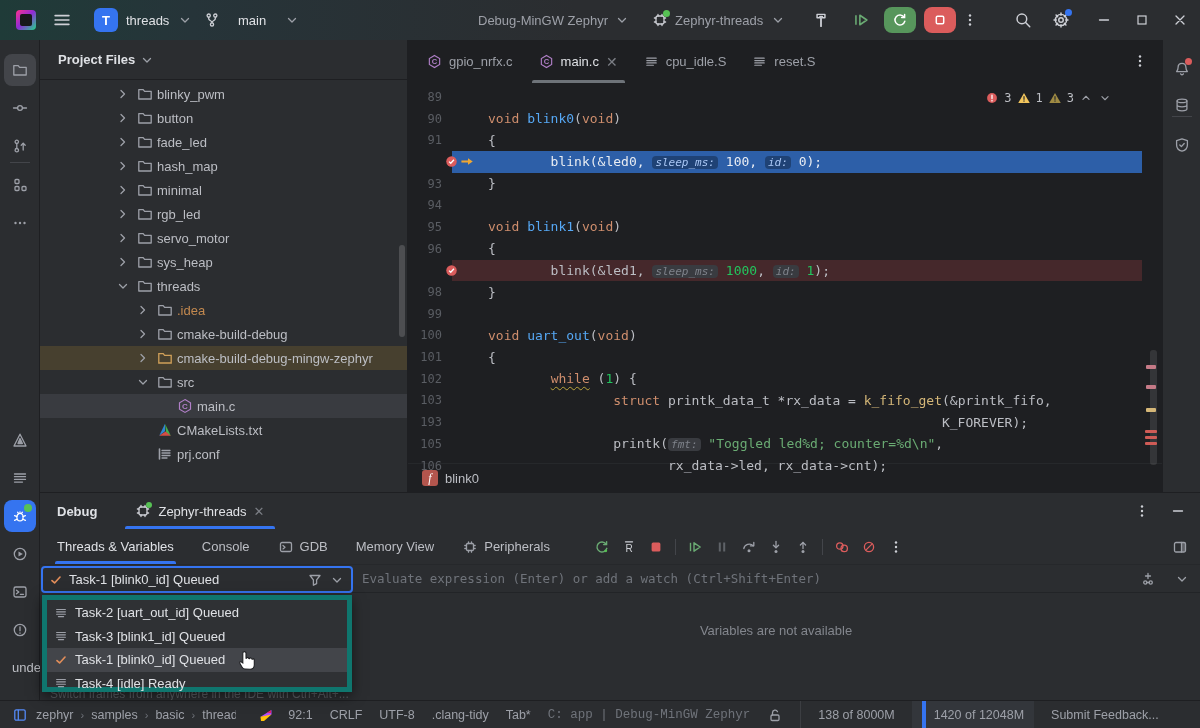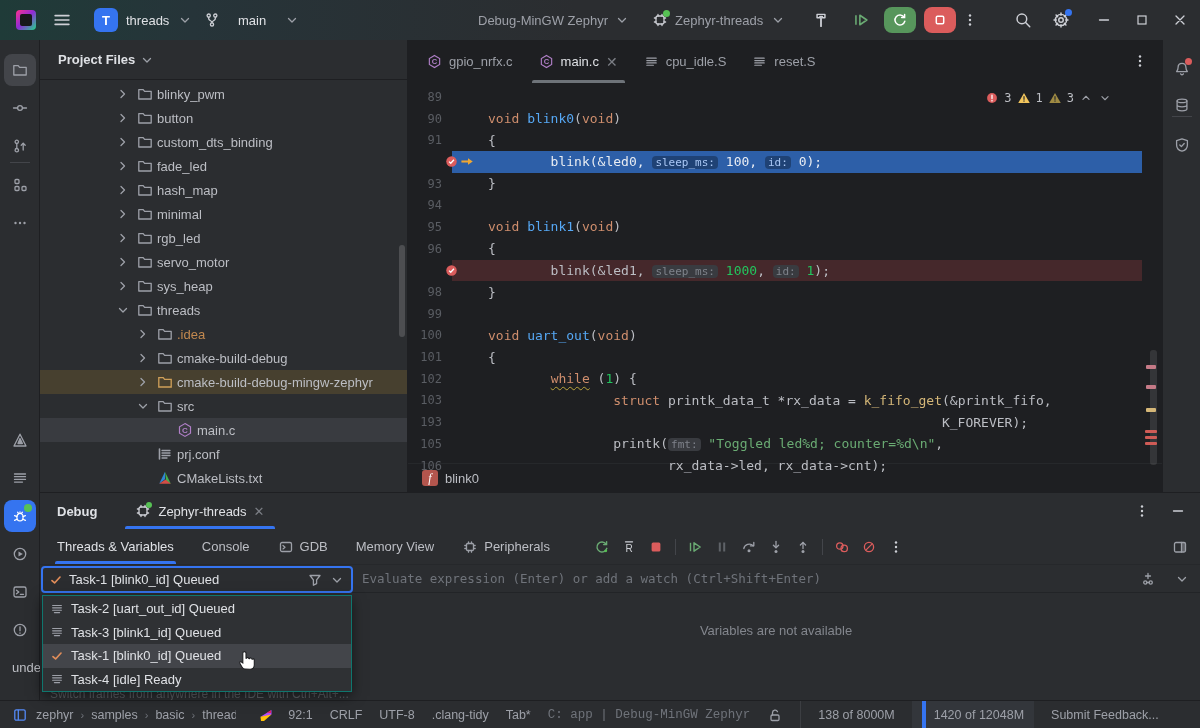--- a/index.html
+++ b/index.html
@@ -68,21 +68,21 @@
   .cline .lnum { width:34px; text-align:right; color:#5a5d63; flex:0 0 auto;
     font-size:12px; z-index:2; }
   .cline .gzone { width:38px; flex:0 0 auto; position:relative; height:100%; z-index:2; }
   .gz-ic { position:absolute; top:3px; width:15px; height:15px; }
   .cline .hl { position:absolute; left:44px; right:20px; top:0; bottom:0; z-index:0; }
   .cline.exec .hl { background:#2d5fa8; }
   .cline.bp .hl { background:#45282b; }
   .ctext { position:relative; z-index:1; padding-left:8px; }
   .k { color:#cf8e6d; } .f { color:#56a8f5; } .n { color:#22c55e; } .s { color:#6aab73; }
   .m { color:#d5b778; } .t { color:#bcbec4; }
-  .i { color:#7e828a; background:#393b40; border-radius:4px; padding:0 3px; font-size:11px; }
+  .i { color:#7e828a; background:#393b40; border-radius:4px; padding:0 3px; font-size:11px;font-style:italic; }
   .exec .i { background:rgba(0,0,0,.3); color:#a9c7f5; }
   .exec .t, .exec .n { color:#e8ecf2; }
   .w { text-decoration:underline wavy 1px #b9a43c; text-underline-offset:3px; }
   #inspections { position:absolute; top:5px; right:50px; display:flex; align-items:center; gap:5px;
     color:#bcbec4; font-size:12px; z-index:3; }
   #inspections .ic { width:14px; height:14px; }
   .stripe { position:absolute; border-radius:1px; z-index:3; }
   #ed-scroll { position:absolute; right:5px; top:310px; width:7px; height:115px; background:rgba(255,255,255,.1); border-radius:3px; z-index:2;}
   #breadcrumb { position:absolute; left:0; bottom:0; width:754px; height:29px; display:flex; align-items:center;
     gap:7px; padding-left:14px; background:#1e1f22; border-top:1px solid #26282b; }
@@ -102,21 +102,21 @@
   .dtab { display:flex; align-items:center; gap:6px; color:#bcbec4; height:100%; position:relative; }
   .dtab.active { color:#dfe1e5; }
   .dtab.active::after { content:""; position:absolute; left:-2px; right:-2px; bottom:0; height:3px; background:#3574f0; border-radius:2px 2px 0 0; }
   #dbg-toolbar { display:flex; align-items:center; gap:11px; margin-left:16px; }
   .tsep { width:1px; height:16px; background:#43454a; }
   #dbg-layout-ic { position:absolute; right:12px; top:10px; }
   #thread-combo { position:absolute; left:1px; top:73px; width:312px; height:27px; background:#2b2d30;
     border:2px solid #3574f0; border-radius:4px; display:flex; align-items:center; gap:6px; padding:0 6px; color:#dfe1e5; }
   #thread-combo .grow { flex:1; }
   #thread-popup { position:absolute; left:2px; top:102px; width:310px; height:97px; background:#2f3134;
-    border:1px solid #0f766e; box-shadow:0 4px 12px rgba(0,0,0,.5); z-index:5; padding-top:1px; }
+    border:5px solid #0f766e; box-shadow:0 4px 12px rgba(0,0,0,.5); z-index:5; padding-top:1px; }
   .opt { height:23.5px; display:flex; align-items:center; gap:7px; padding:0 7px; color:#dfe1e5; white-space:nowrap; }
   .opt.hover { background:#43454a; }
   #dbg-hint { position:absolute; left:10px; top:194px; width:330px; height:13px; overflow:hidden;
     color:#5c6065; font-size:12px; z-index:4; }
   #eval-row { position:absolute; left:312px; top:72px; right:0; height:28px; border-bottom:1px solid #222427;
     display:flex; align-items:center; padding:0 10px; color:#6f737a;
     font-family:"DejaVu Sans Mono","Liberation Mono",monospace; font-size:12.5px; }
   #eval-icons { margin-left:auto; display:flex; gap:18px; align-items:center; }
   #vars-msg { position:absolute; left:312px; right:0; top:130px; text-align:center; color:#83868d; }
   #hand-cursor { position:absolute; left:236px; top:648px; width:24px; height:24px; z-index:9; }
@@ -447,33 +447,20 @@
         <span class="chev">
           <svg viewBox="0 0 16 16" fill="none" stroke="#9da0a8" stroke-width="1.3" stroke-linecap="round" stroke-linejoin="round">
             <path d="M6 4.5 9.5 8 6 11.5"></path>
           </svg>
         </span>
         <span class="ic">
           <svg viewBox="0 0 16 16" fill="none" stroke="#9da0a8" stroke-width="1.3" stroke-linecap="round" stroke-linejoin="round">
             <path d="M1.8 13V3.6h4.4l1.4 1.8h6.6V13z"></path>
           </svg>
         </span>
-        <span class="tlabel ">custom_dts_binding</span>
-      </div>
-      <div class="trow " style="padding-left:75px">
-        <span class="chev">
-          <svg viewBox="0 0 16 16" fill="none" stroke="#9da0a8" stroke-width="1.3" stroke-linecap="round" stroke-linejoin="round">
-            <path d="M6 4.5 9.5 8 6 11.5"></path>
-          </svg>
-        </span>
-        <span class="ic">
-          <svg viewBox="0 0 16 16" fill="none" stroke="#9da0a8" stroke-width="1.3" stroke-linecap="round" stroke-linejoin="round">
-            <path d="M1.8 13V3.6h4.4l1.4 1.8h6.6V13z"></path>
-          </svg>
-        </span>
         <span class="tlabel ">fade_led</span>
       </div>
       <div class="trow " style="padding-left:75px">
         <span class="chev">
           <svg viewBox="0 0 16 16" fill="none" stroke="#9da0a8" stroke-width="1.3" stroke-linecap="round" stroke-linejoin="round">
             <path d="M6 4.5 9.5 8 6 11.5"></path>
           </svg>
         </span>
         <span class="ic">
           <svg viewBox="0 0 16 16" fill="none" stroke="#9da0a8" stroke-width="1.3" stroke-linecap="round" stroke-linejoin="round">
@@ -601,41 +588,41 @@
       </div>
       <div class="trow selected" style="padding-left:115px">
         <span class="chev"></span>
         <span class="ic">
           <svg viewBox="0 0 16 16">
             <path d="M8 1.6 13.5 4.8v6.4L8 14.4 2.5 11.2V4.8z" fill="none" stroke="#b07fc7" stroke-width="1.2"></path>
             <text x="8" y="11" font-size="8" font-weight="bold" fill="#b07fc7" text-anchor="middle" font-family="Liberation Sans,sans-serif">C</text>
           </svg>
         </span>
         <span class="tlabel ">main.c</span>
-      </div>
-      <div class="trow " style="padding-left:95px">
-        <span class="chev"></span>
-        <span class="ic">
-          <svg viewBox="0 0 16 16" fill="none" stroke="#9da0a8" stroke-width="1.3" stroke-linecap="round" stroke-linejoin="round">
-            <path d="M2.5 3v10" stroke-width="1.6"></path>
-            <path d="M5 4.5h8M5 7h8M5 9.5h8M5 12h5"></path>
-          </svg>
-        </span>
-        <span class="tlabel ">prj.conf</span>
       </div>
       <div class="trow " style="padding-left:95px">
         <span class="chev"></span>
         <span class="ic">
           <svg viewBox="0 0 16 16">
             <path d="M8 1.8 2.2 13.8 8 9.2z" fill="#2f86d2"></path>
             <path d="M8 1.8l5.8 12-4.6-3z" fill="#44b04b"></path>
             <path d="M2.2 13.8h11.6L8.6 9.6z" fill="#d34e46"></path>
           </svg>
         </span>
         <span class="tlabel ">CMakeLists.txt</span>
+      </div>
+      <div class="trow " style="padding-left:95px">
+        <span class="chev"></span>
+        <span class="ic">
+          <svg viewBox="0 0 16 16" fill="none" stroke="#9da0a8" stroke-width="1.3" stroke-linecap="round" stroke-linejoin="round">
+            <path d="M2.5 3v10" stroke-width="1.6"></path>
+            <path d="M5 4.5h8M5 7h8M5 9.5h8M5 12h5"></path>
+          </svg>
+        </span>
+        <span class="tlabel ">prj.conf</span>
       </div>
     </div>
   <div id="proj-scroll"></div>
 </div>
 
 <div id="editor">
   <div id="tabbar">
       <div class="etab ">
         <span class="ic" style="width:15px;height:15px">
           <svg viewBox="0 0 16 16">

